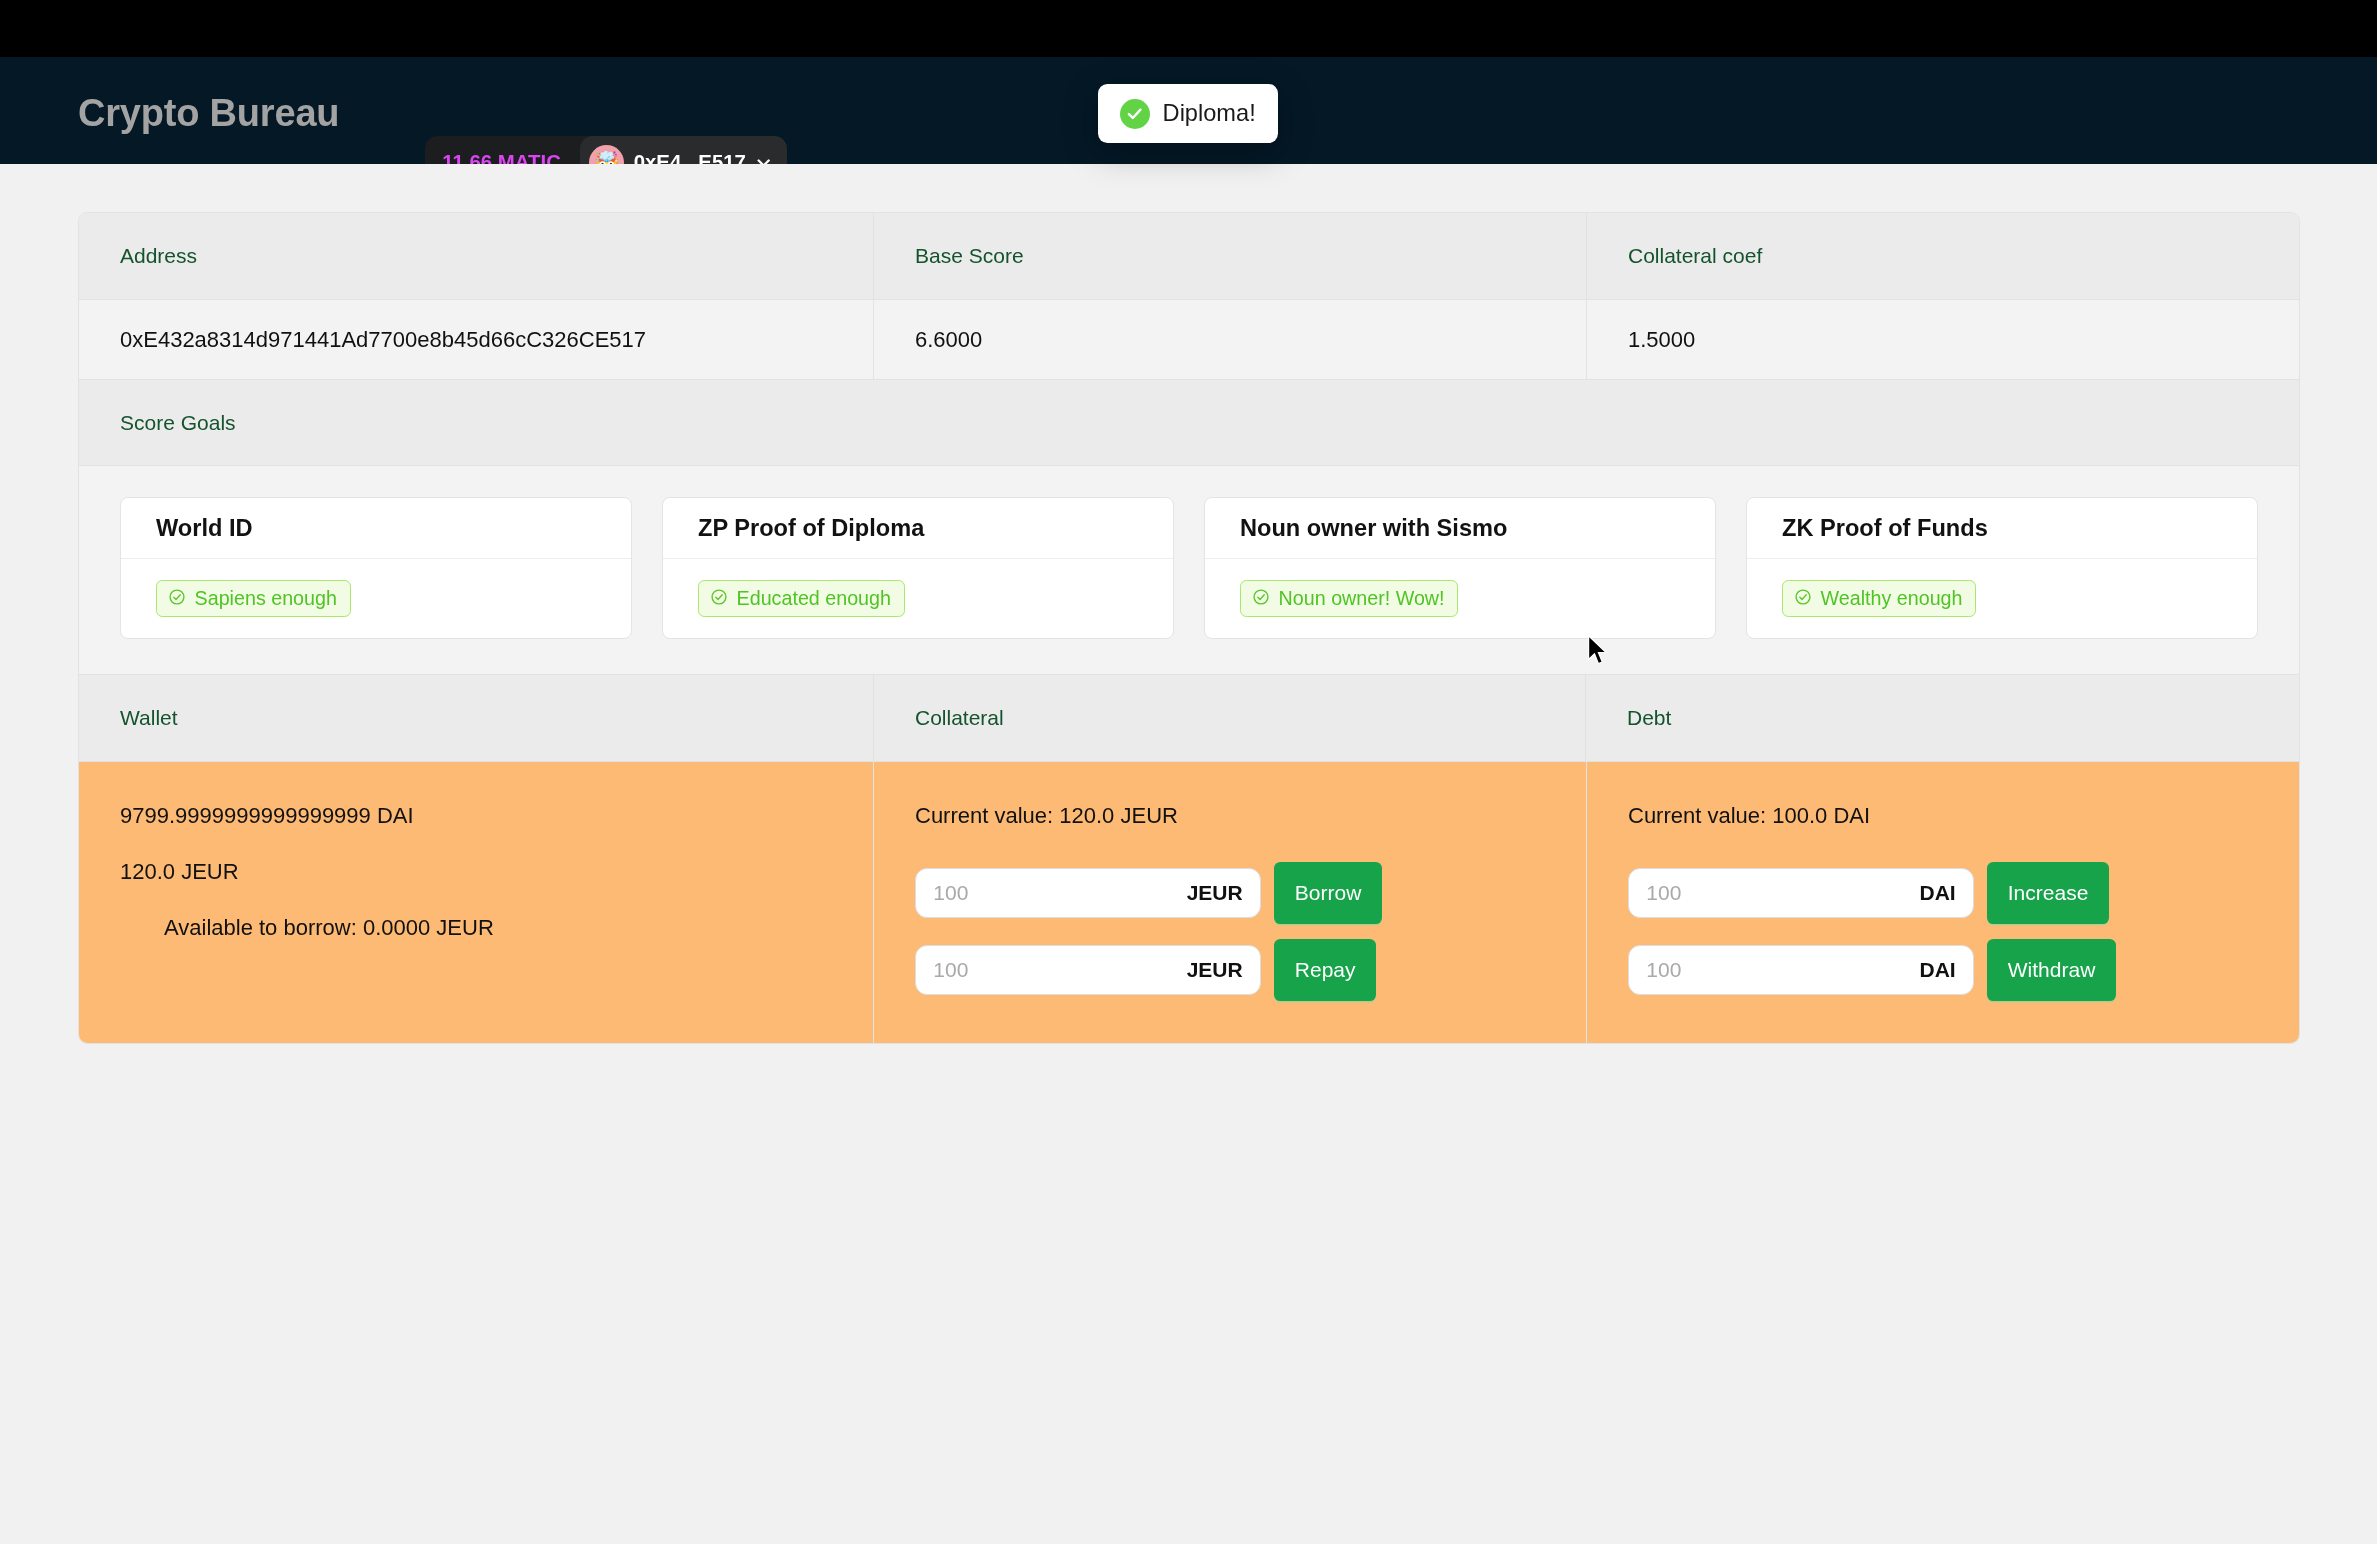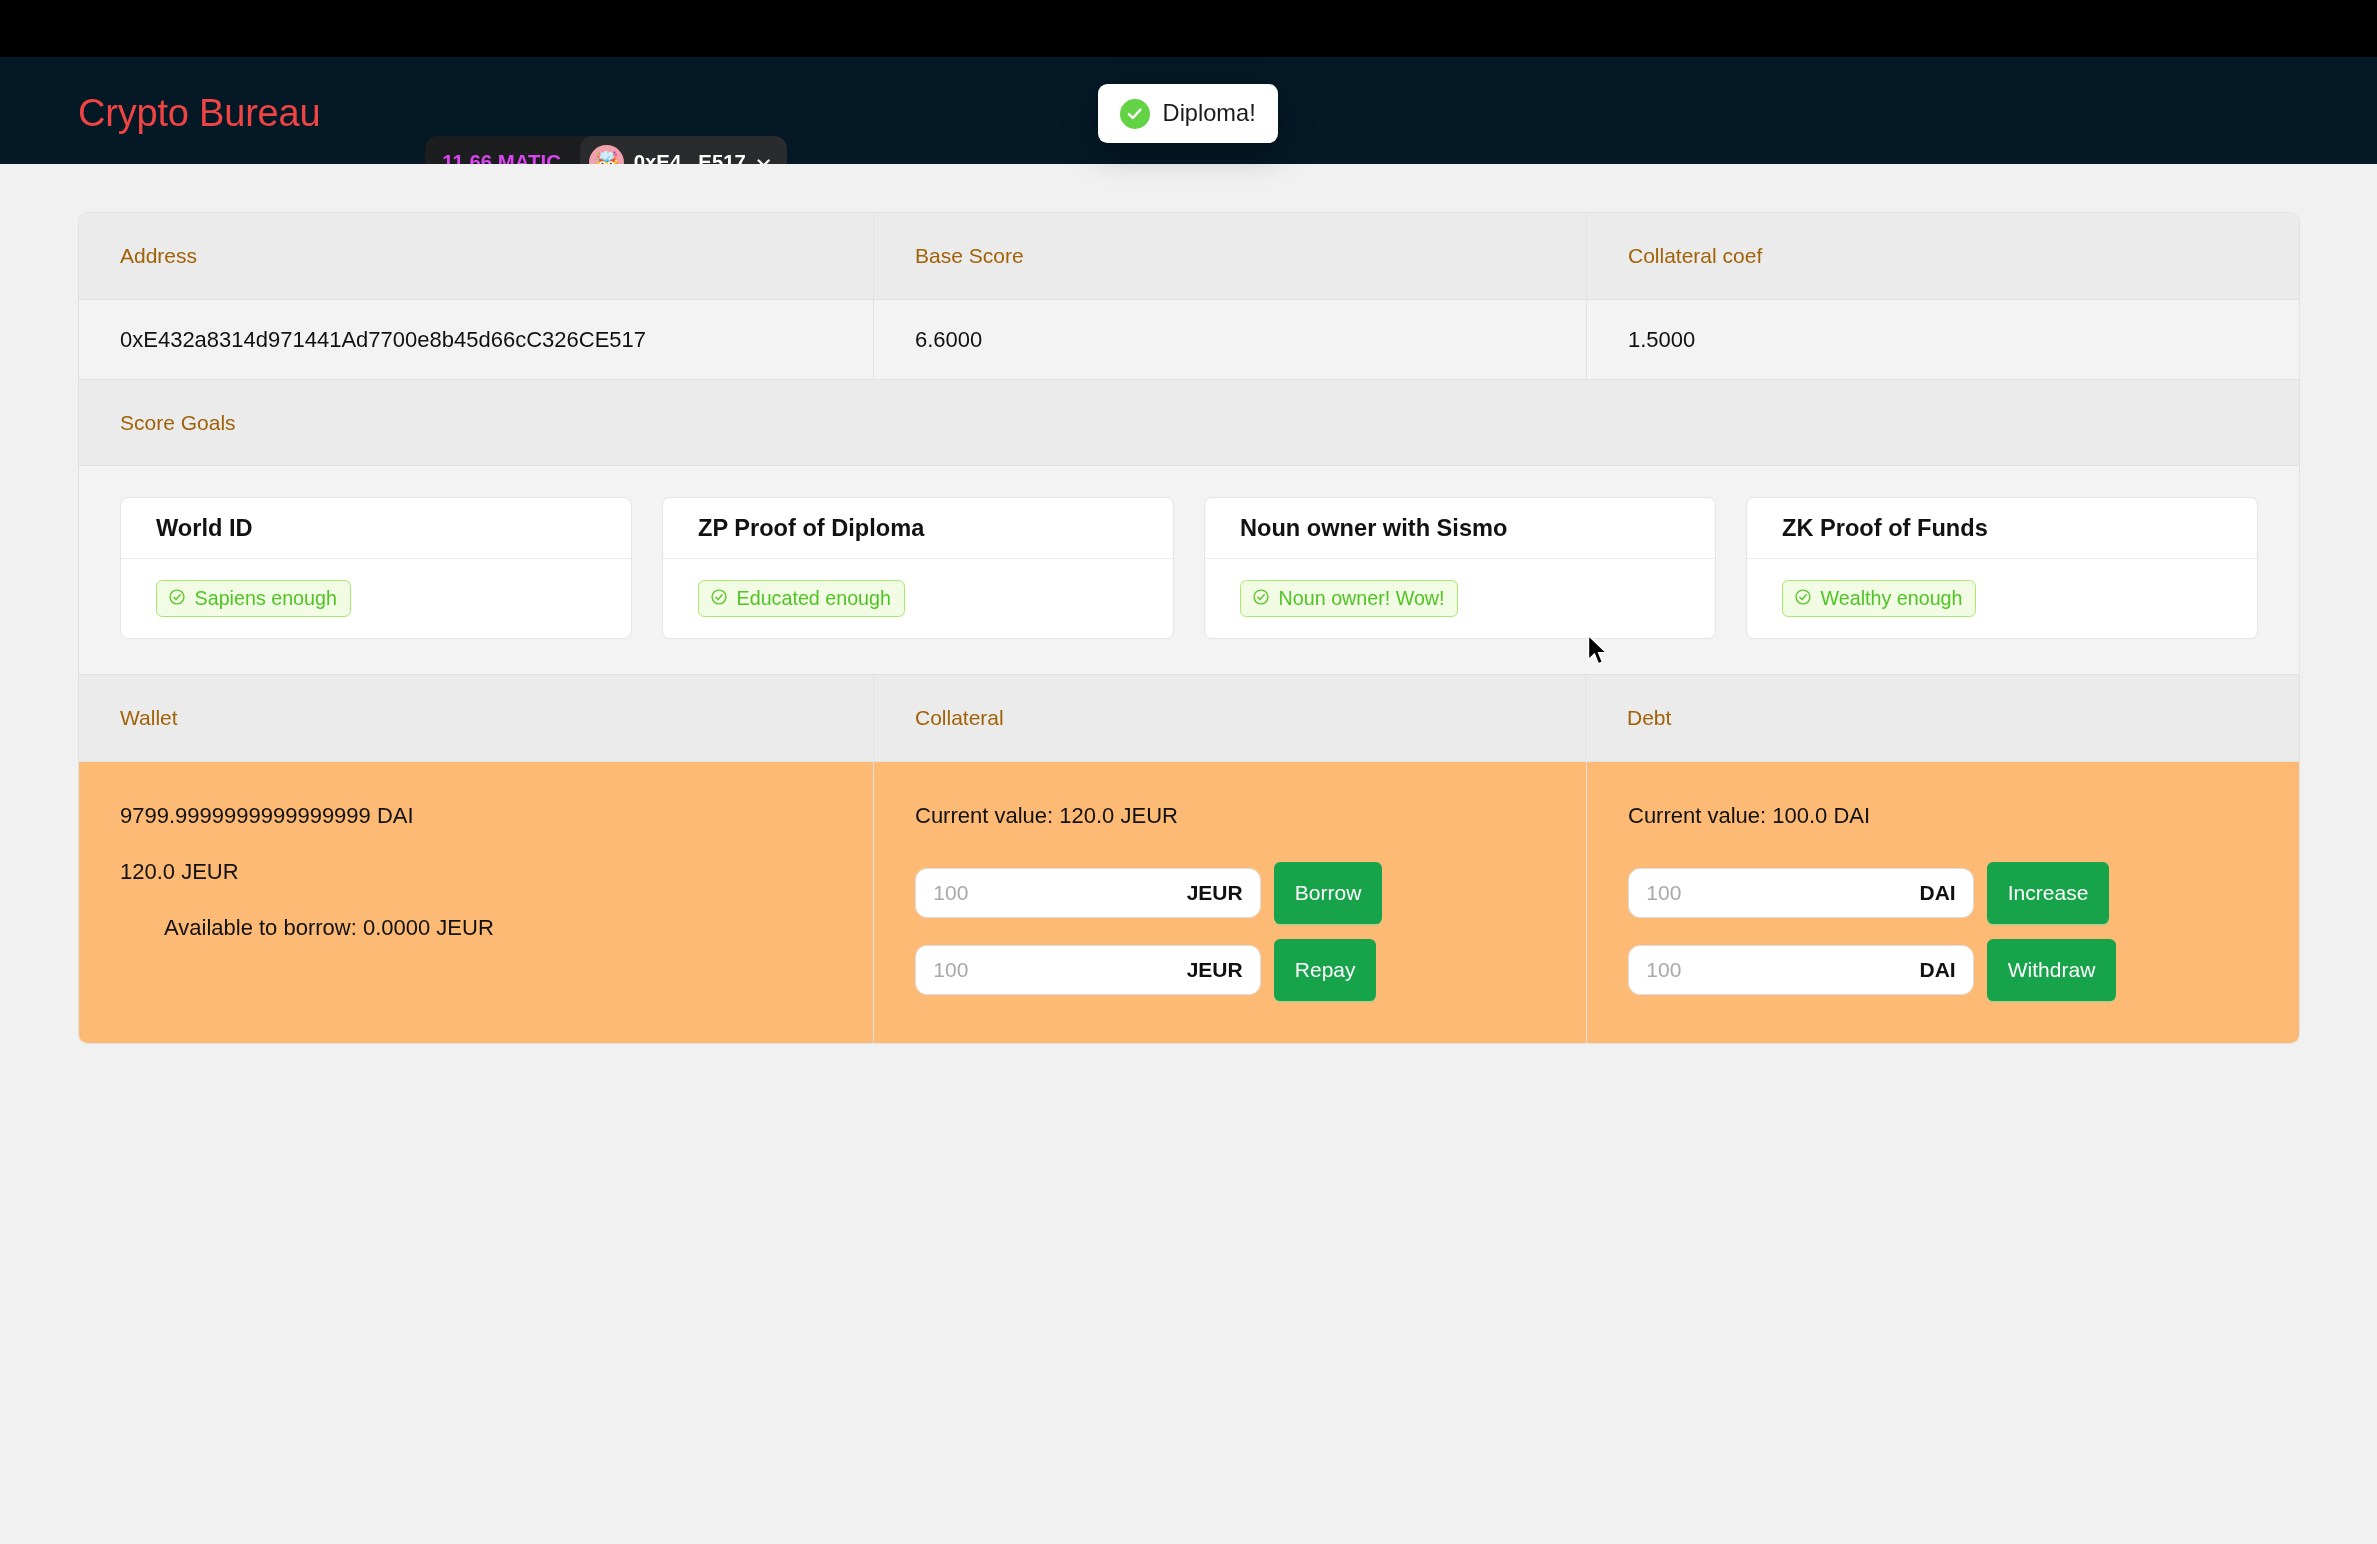--- a/index.html
+++ b/index.html
@@ -33,22 +33,22 @@
     background: #041826;
     display: flex;
     align-items: center;
   }
 
   .brand {
     position: absolute;
     left: 78px;
     top: 35px;
     font-size: 38px;
-    font-weight: normal;
-    color: #ef4444;
+    font-weight: bold;
+    color: #a3a3a3;
     letter-spacing: -0.2px;
     white-space: nowrap;
   }
 
   .account-pill {
     position: absolute;
     left: 425px;
     top: 79px;
     height: 53px;
     background: #1c1d1f;
@@ -175,21 +175,21 @@
     flex: 0 0 auto;
   }
   .cell:last-child { border-right: none; }
 
   .col-1 { width: 795px; }
   .col-2 { width: 713px; }
   .col-3 { width: 712px; }
 
   .hdr-text {
     font-size: 21px;
-    color: #a16207;
+    color: #14532d;
   }
 
   .val-text {
     font-size: 22px;
     color: #111111;
   }
 
   .goals-hdr {
     height: 86px;
     display: flex;

